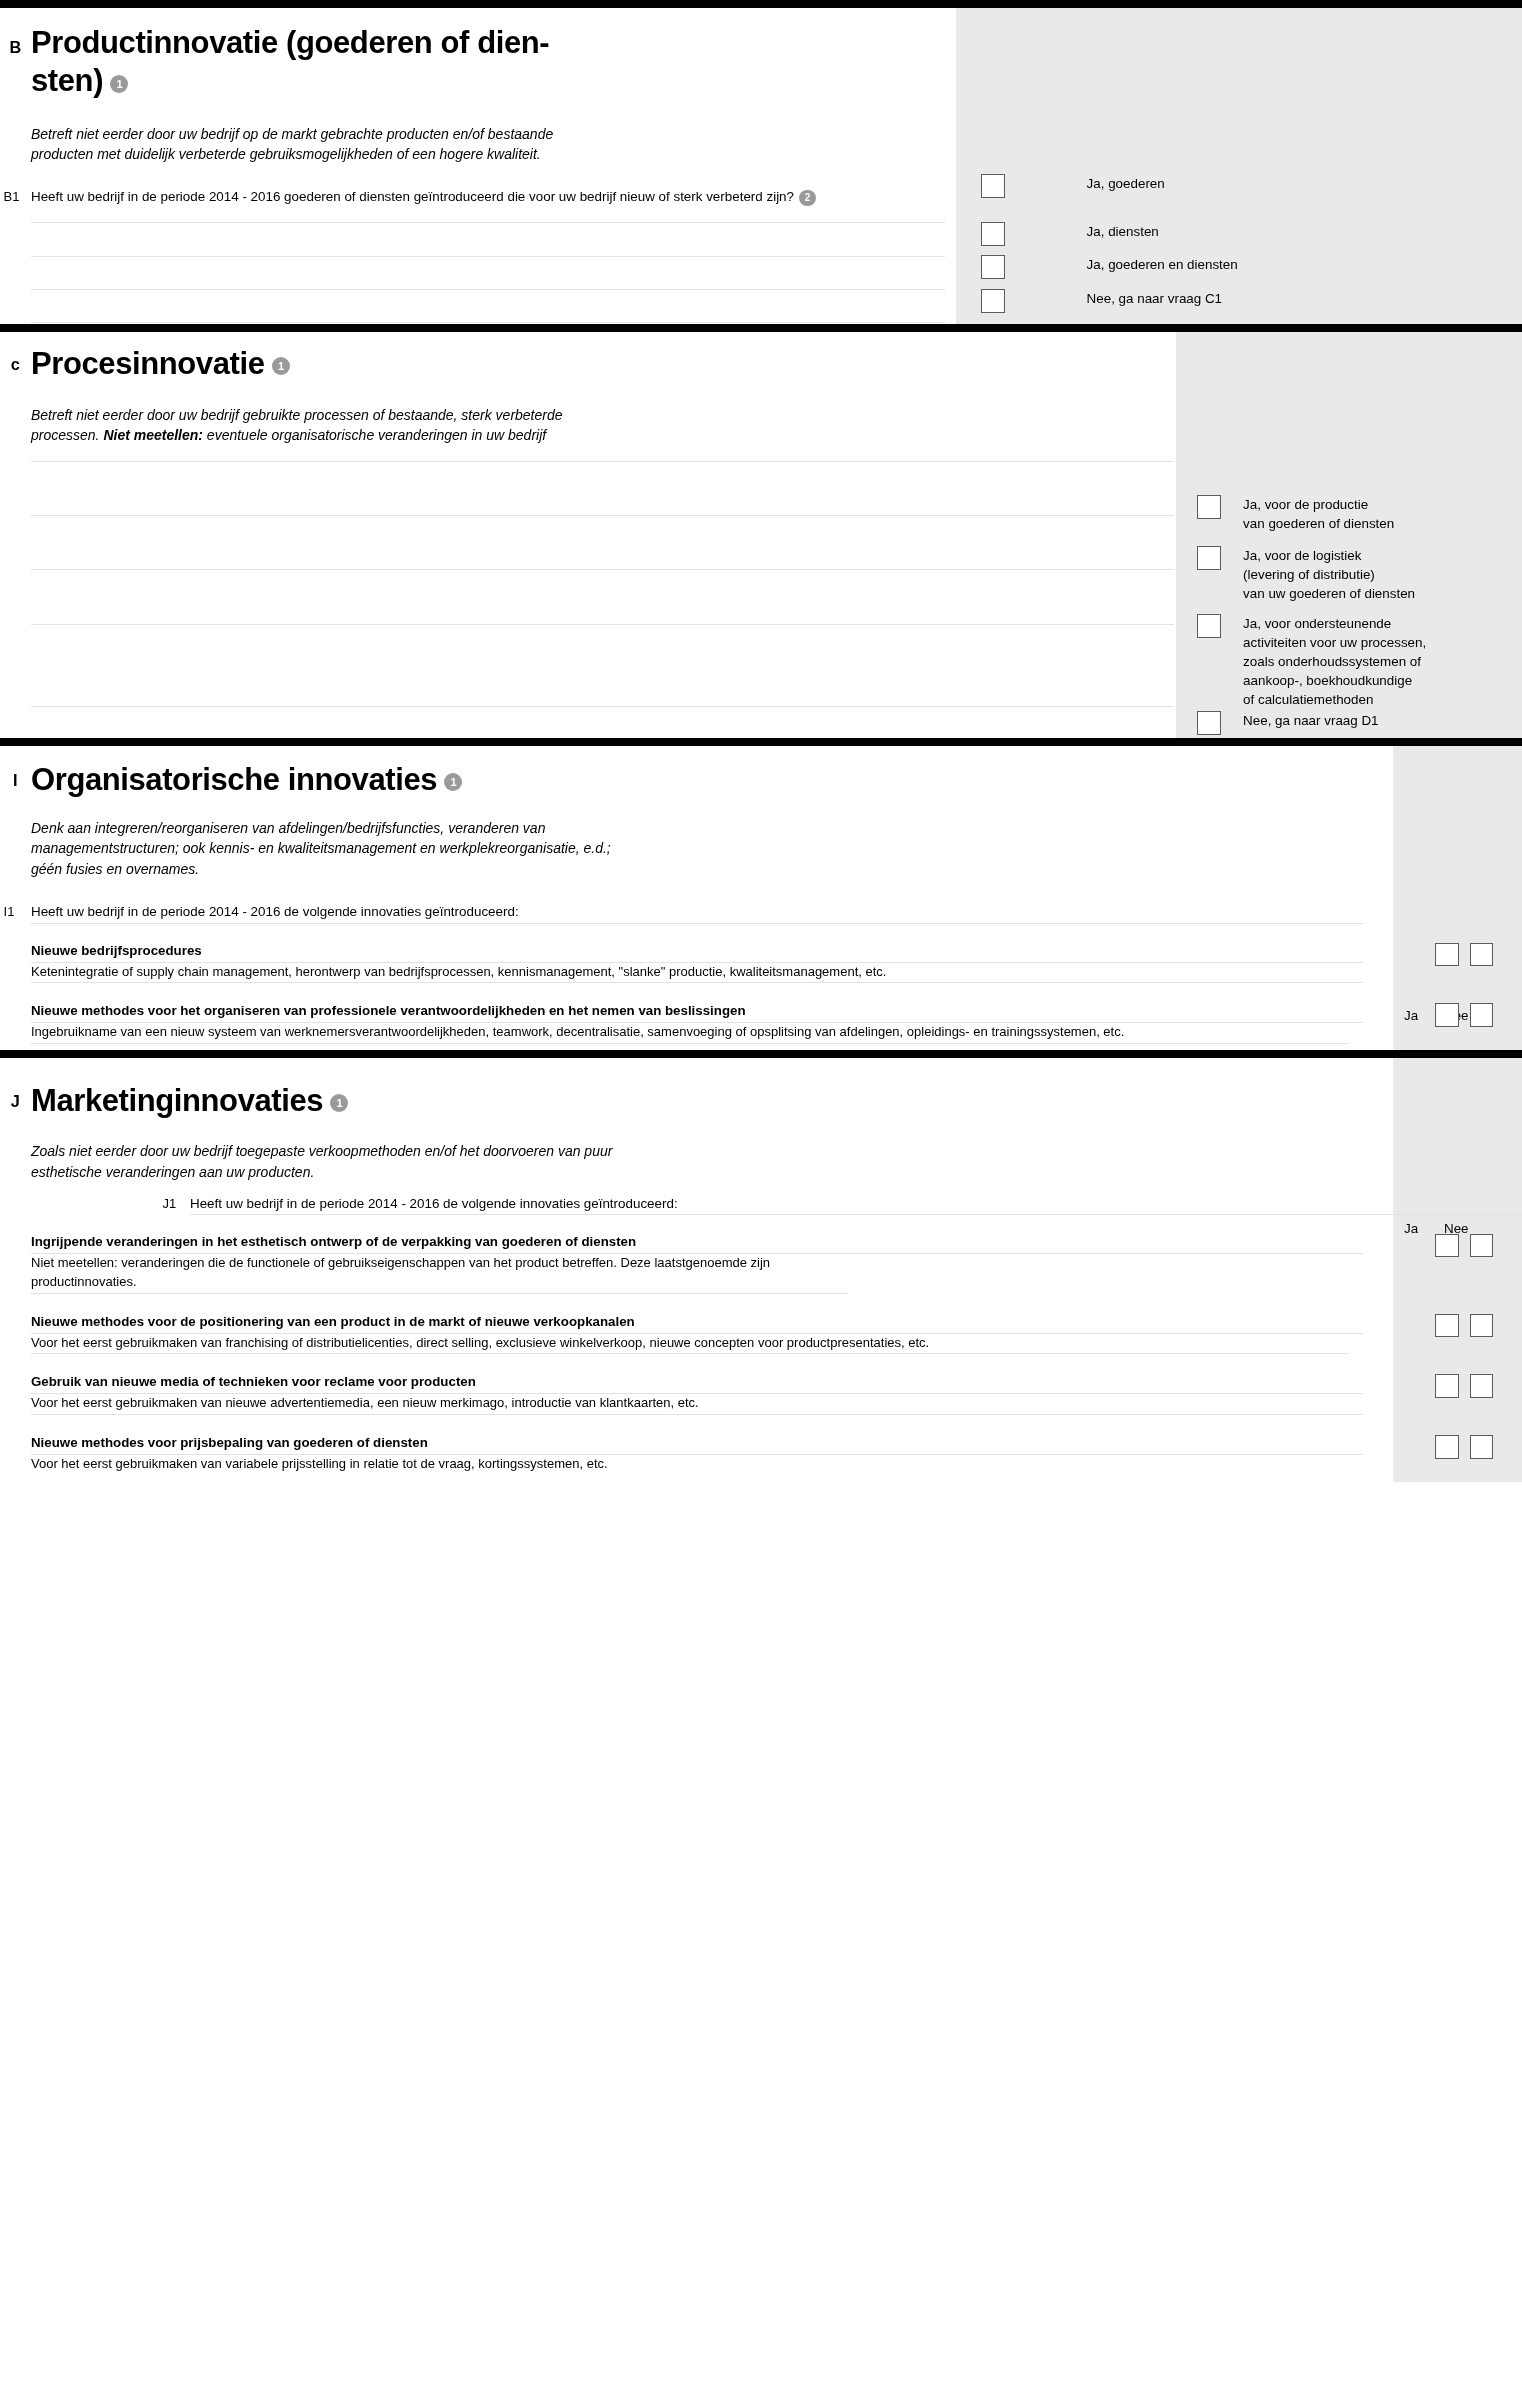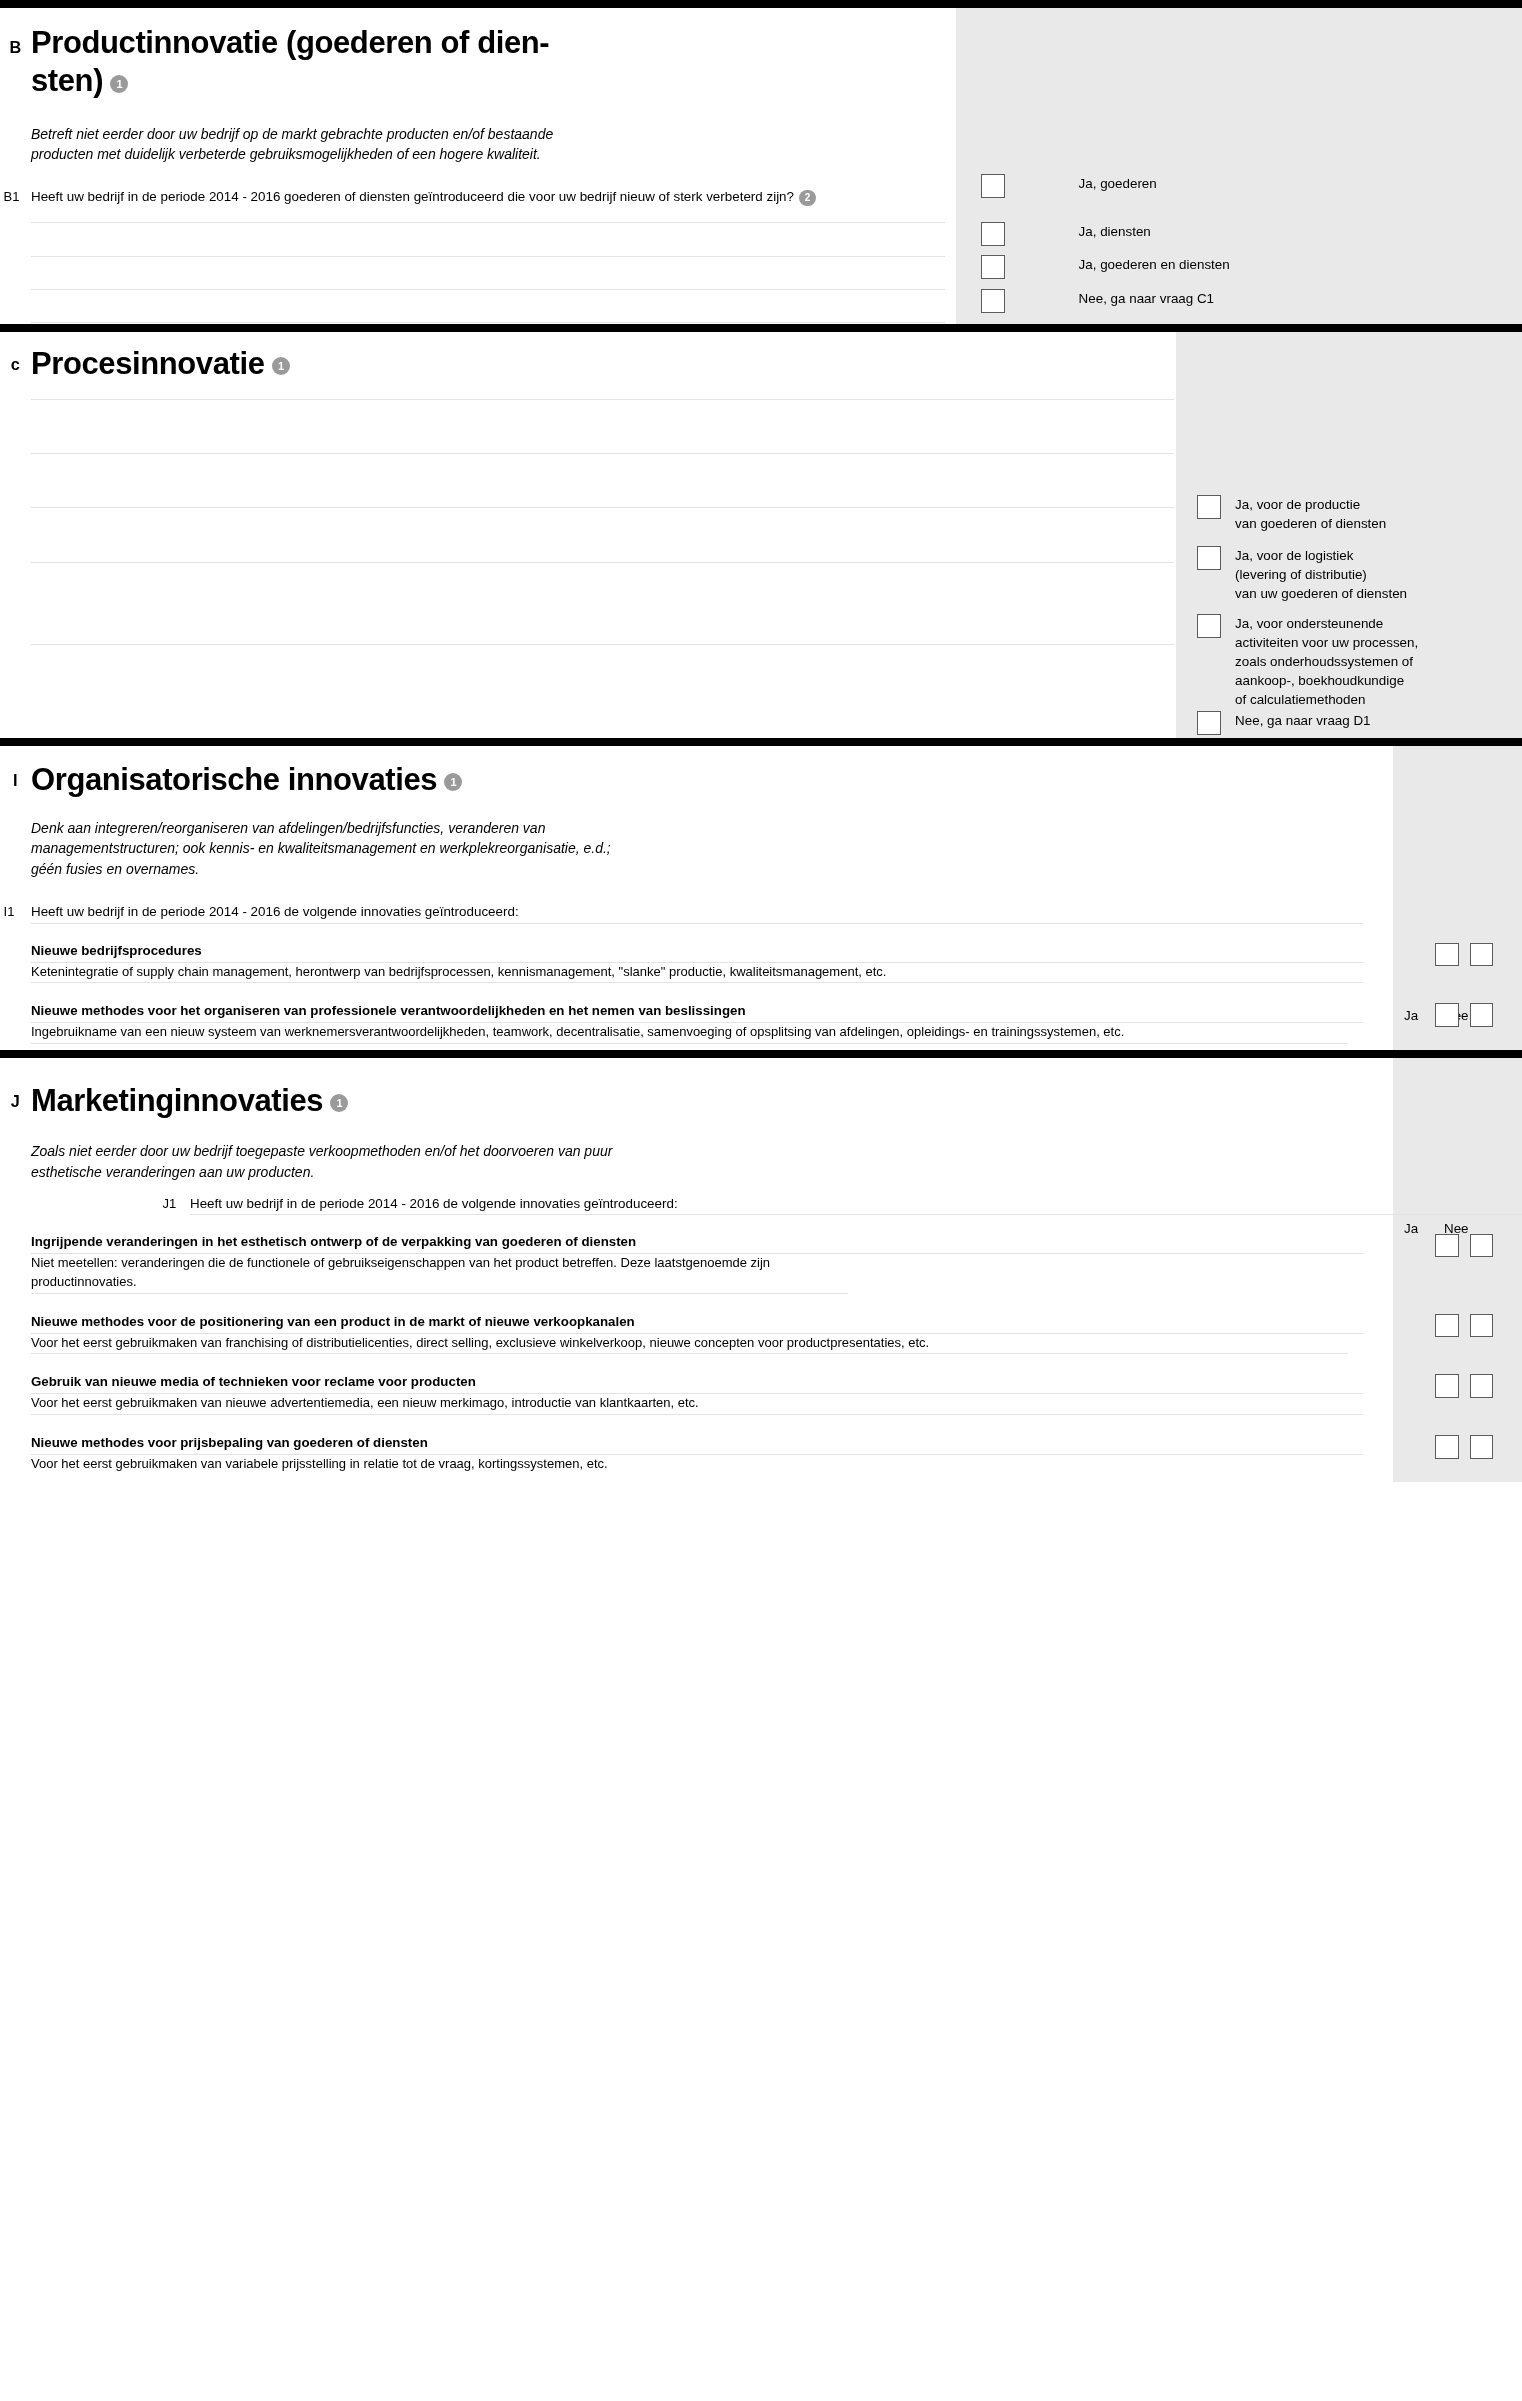--- a/index.html
+++ b/index.html
@@ -133,20 +133,21 @@
 
   
   .options {
     position: absolute;
     z-index: 2;
   }
   .opt {
     display: flex;
     align-items: flex-start;
     position: absolute;
+    gap: 8px;
   }
   .chk {
     width: 23.6px;
     height: 23.6px;
     border: 1.5px solid #5b5b5b;
     background: #ffffff;
     box-sizing: border-box;
     flex: 0 0 23.6px;
   }
   .chk.sq {
@@ -247,20 +248,23 @@
     <div class="grey-panel" style="left:1176px; top:0; bottom:0;"></div>
 
     <div class="section-inner">
       <div class="sec-head" style="padding-top:12.7px;">
         <div class="sec-letter" style="padding-top:11px; text-transform:lowercase;">C</div>
         <div class="sec-title">
           <span>Procesinnovatie</span><span class="badge">1</span>
         </div>
       </div>
 
+      <div class="sec-intro" style="margin-top:22px; max-width:599px;">
+        <span>Betreft niet eerder door uw bedrijf gebruikte processen of bestaande, sterk verbeterde processen. </span><b>Niet meetellen:</b><span> eventuele organisatorische veranderingen in uw bedrijf</span>
+      </div>
 
 
       <div class="ruled" style="margin-top:-2.7px; width:1143px;">
         <div class="line" style="height:20px;"></div>
         <div class="line" style="height:54px;"></div>
         <div class="line" style="height:54px;"></div>
         <div class="line" style="height:55px;"></div>
         <div class="line" style="height:82px;"></div>
       </div>
 

